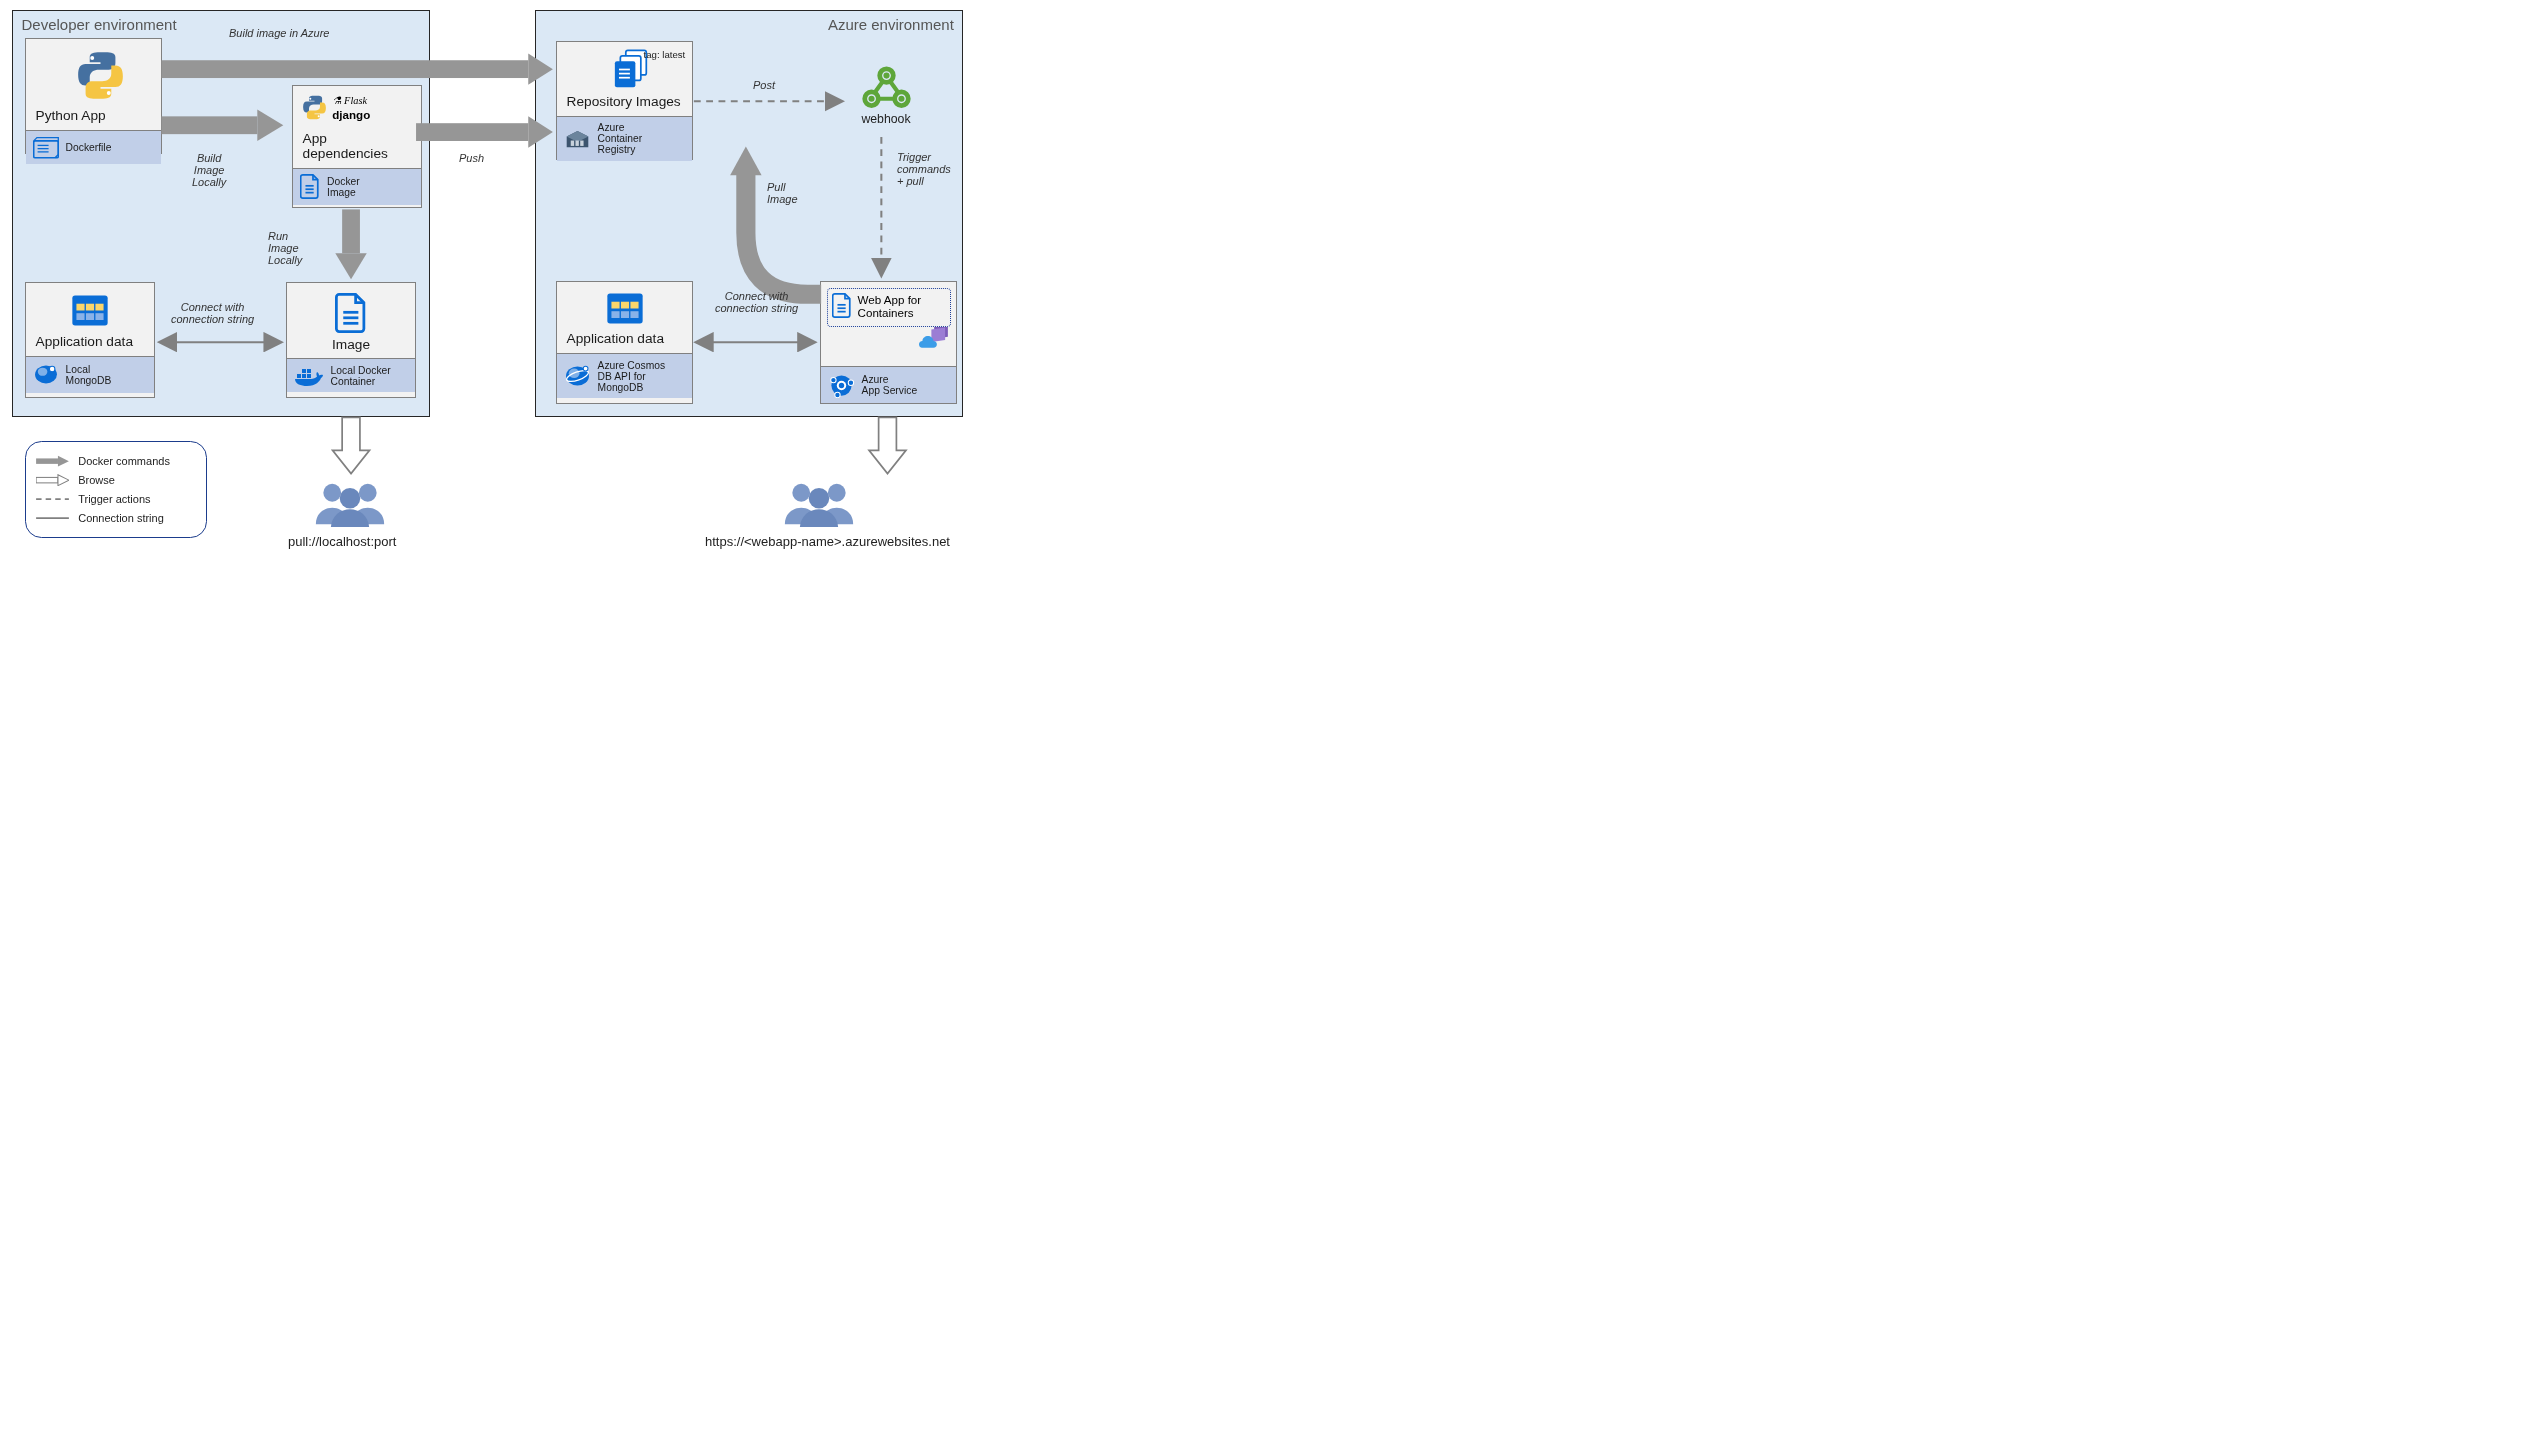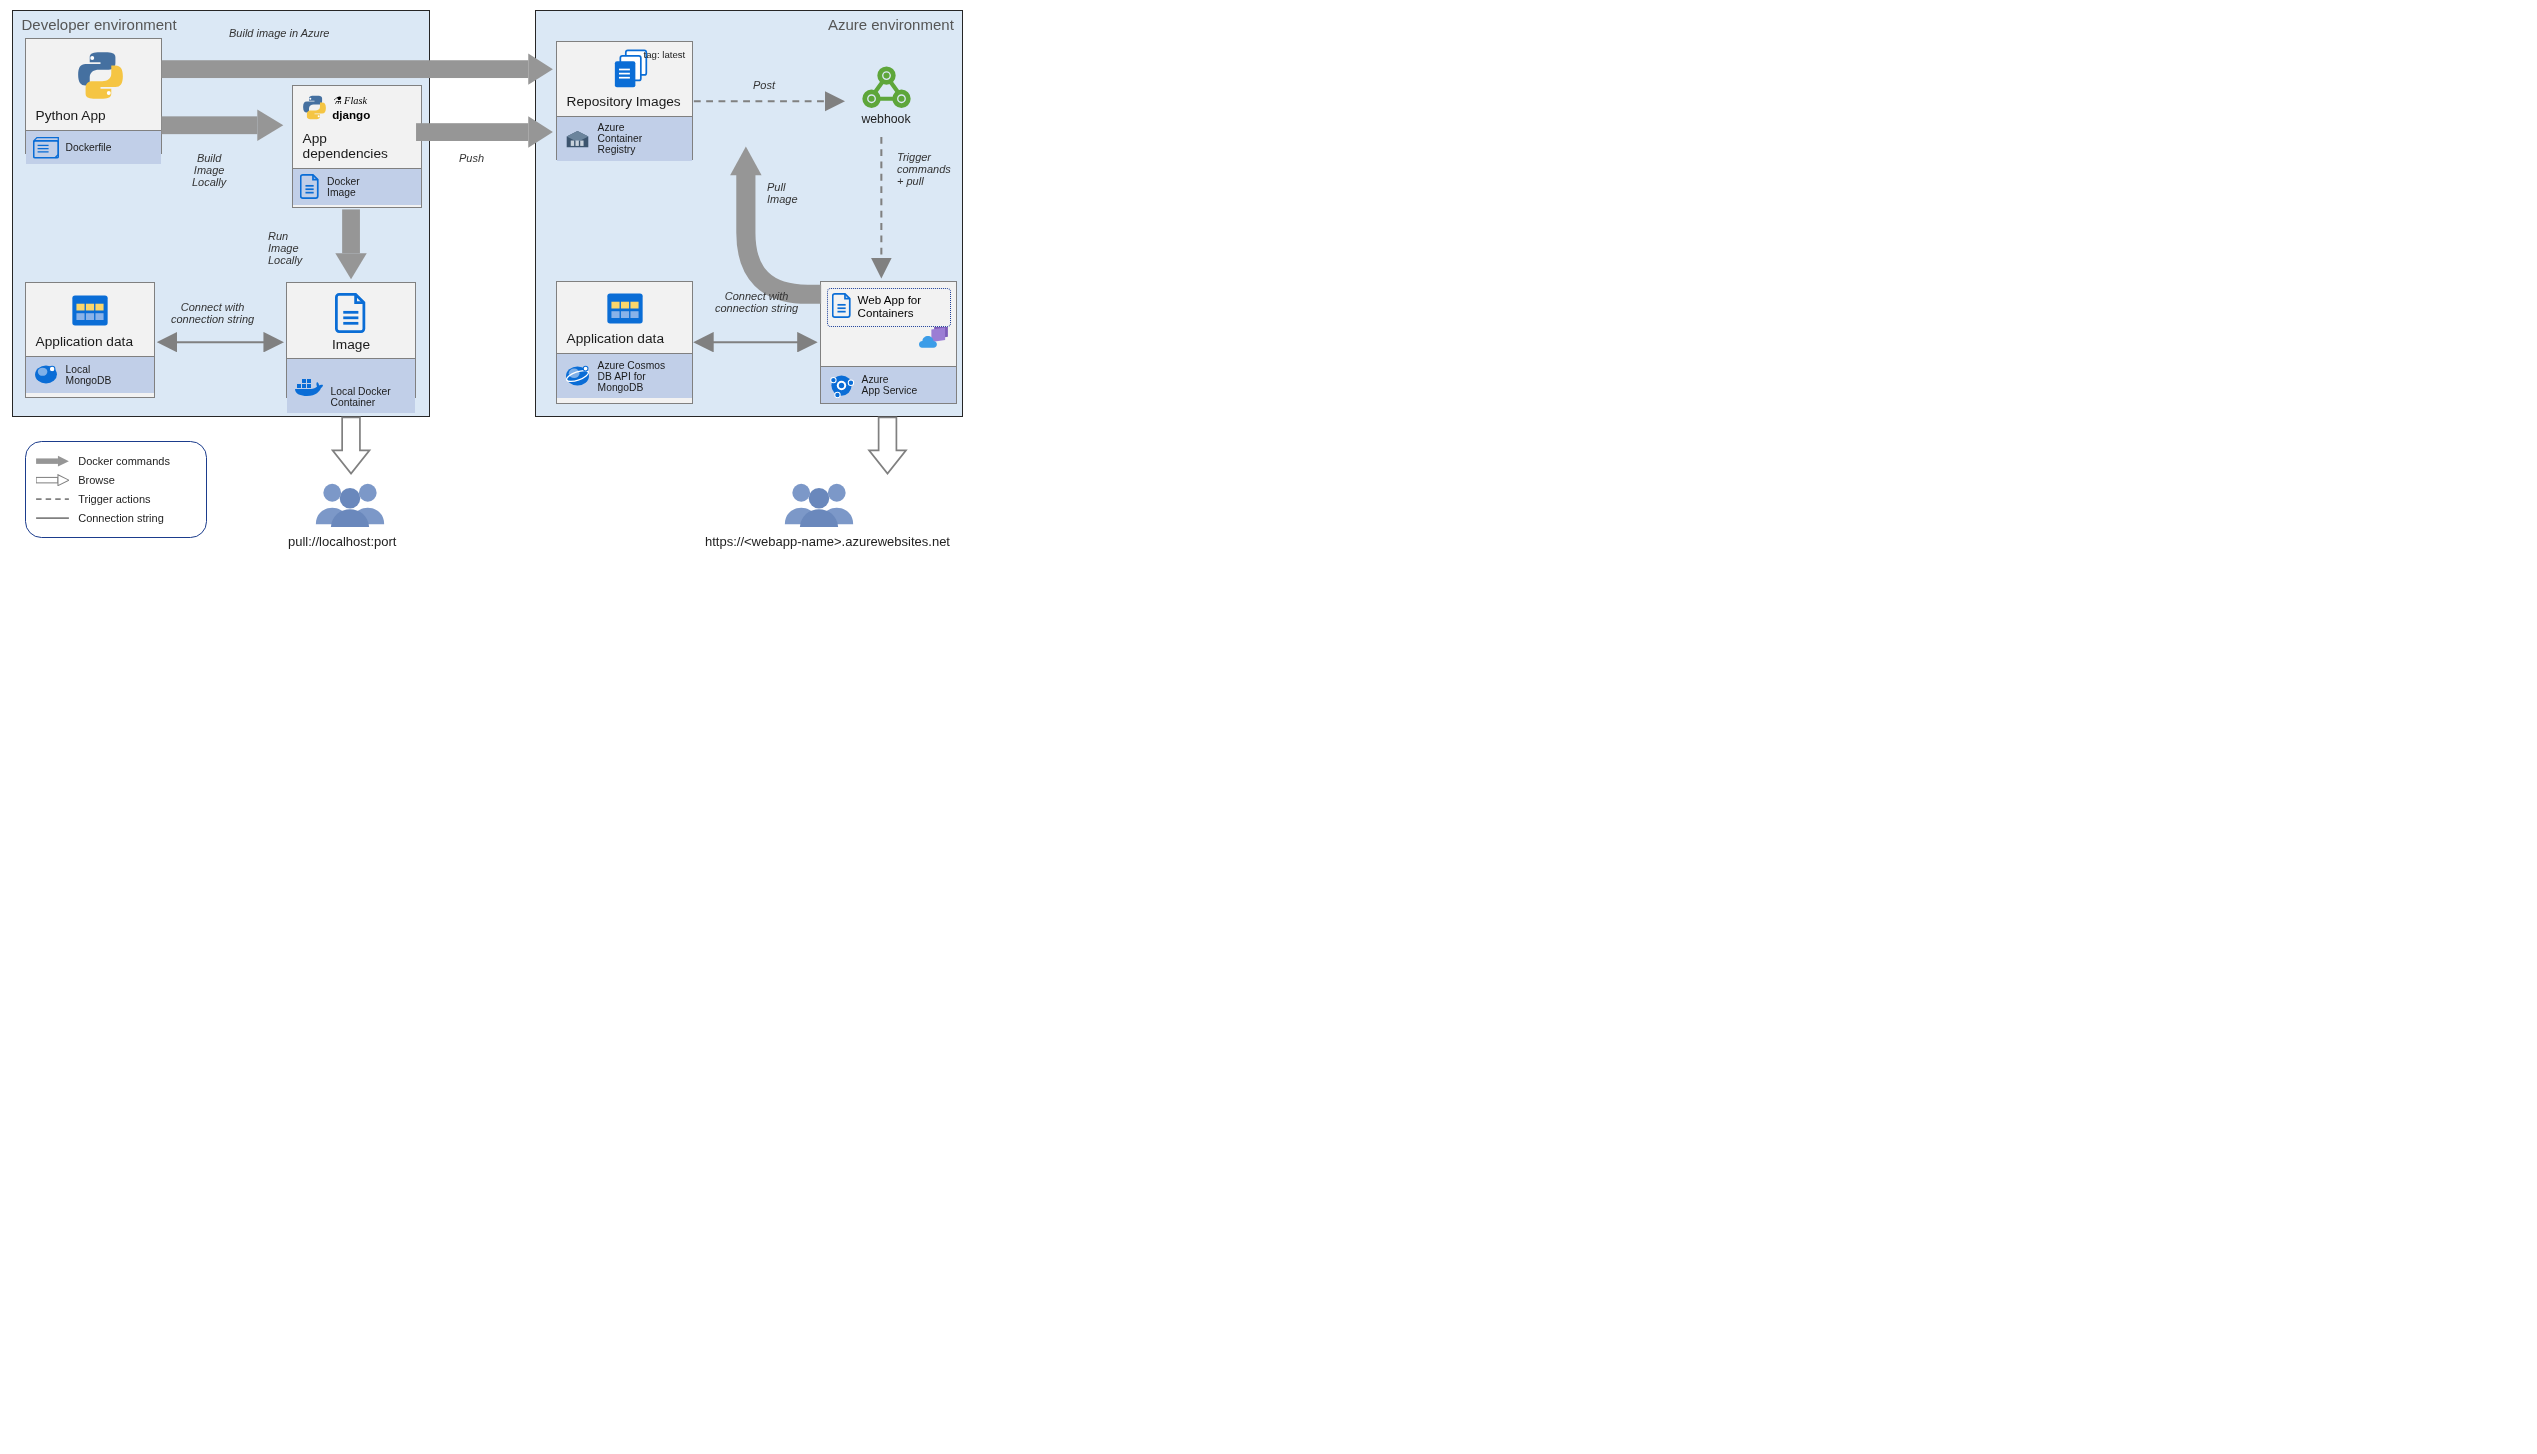--- a/index.html
+++ b/index.html
@@ -186,21 +186,21 @@
     <span class="icon">
       <svg width="30" height="22" viewBox="0 0 60 44">
           <rect x="6" y="18" width="8" height="8" fill="#0a6dd6"></rect>
           <rect x="16" y="18" width="8" height="8" fill="#0a6dd6"></rect>
           <rect x="26" y="18" width="8" height="8" fill="#0a6dd6"></rect>
           <rect x="16" y="8" width="8" height="8" fill="#0a6dd6"></rect>
           <rect x="26" y="8" width="8" height="8" fill="#0a6dd6"></rect>
           <path d="M2 28 C2 38 14 42 26 42 C44 42 52 32 54 26 C56 25 58 22 58 20 C56 19 52 19 50 21 C50 17 48 15 46 14 C44 17 45 21 46 23 C44 26 38 28 34 28 H2z" fill="#0a6dd6"></path>
         </svg>
     </span>
-    <span style="white-space:pre-line;margin-top:21px;">Local Docker
+    <span style="white-space:pre-line;">Local Docker
 Container</span>
   </div>
 </div>
 
 <div class="card" style="left:556px; top:41px; width:137px; height:119px;">
   <span class="tag-latest" style="right:6.8px; top:6.8px;">tag: latest</span>
   <div class="icon" style="padding:6.8px 0 0 18px;">
     <svg width="44" height="41" viewBox="0 0 64 60">
       <rect x="20" y="2" width="30" height="36" rx="3" fill="#fff" stroke="#0a6dd6" stroke-width="2.5"></rect>
       <rect x="12" y="10" width="30" height="36" rx="3" fill="#fff" stroke="#0a6dd6" stroke-width="2.5"></rect>

